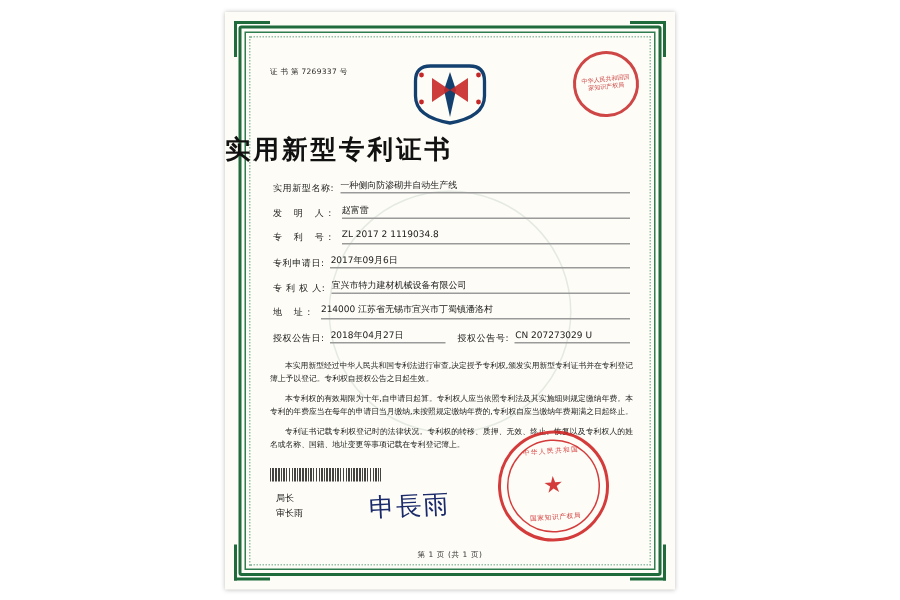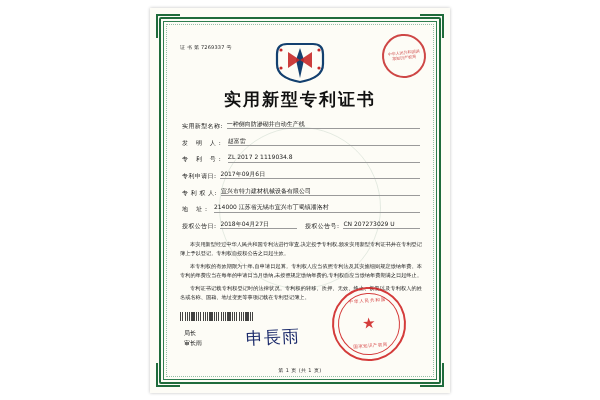--- a/index.html
+++ b/index.html
@@ -105,21 +105,20 @@
     text-align: center;
     box-sizing: border-box;
     padding: 4px;
     transform: rotate(-6deg);
   }
   .title {
     position: absolute;
     left: 0;
     right: 0;
     top: 80px;
-    text-align: center;
     font-family: "DejaVu Serif", serif;
     font-weight: bold;
     font-size: 17px;
     letter-spacing: 2px;
     color: #111;
   }
   
   .fields {
     position: absolute;
     left: 32px;

